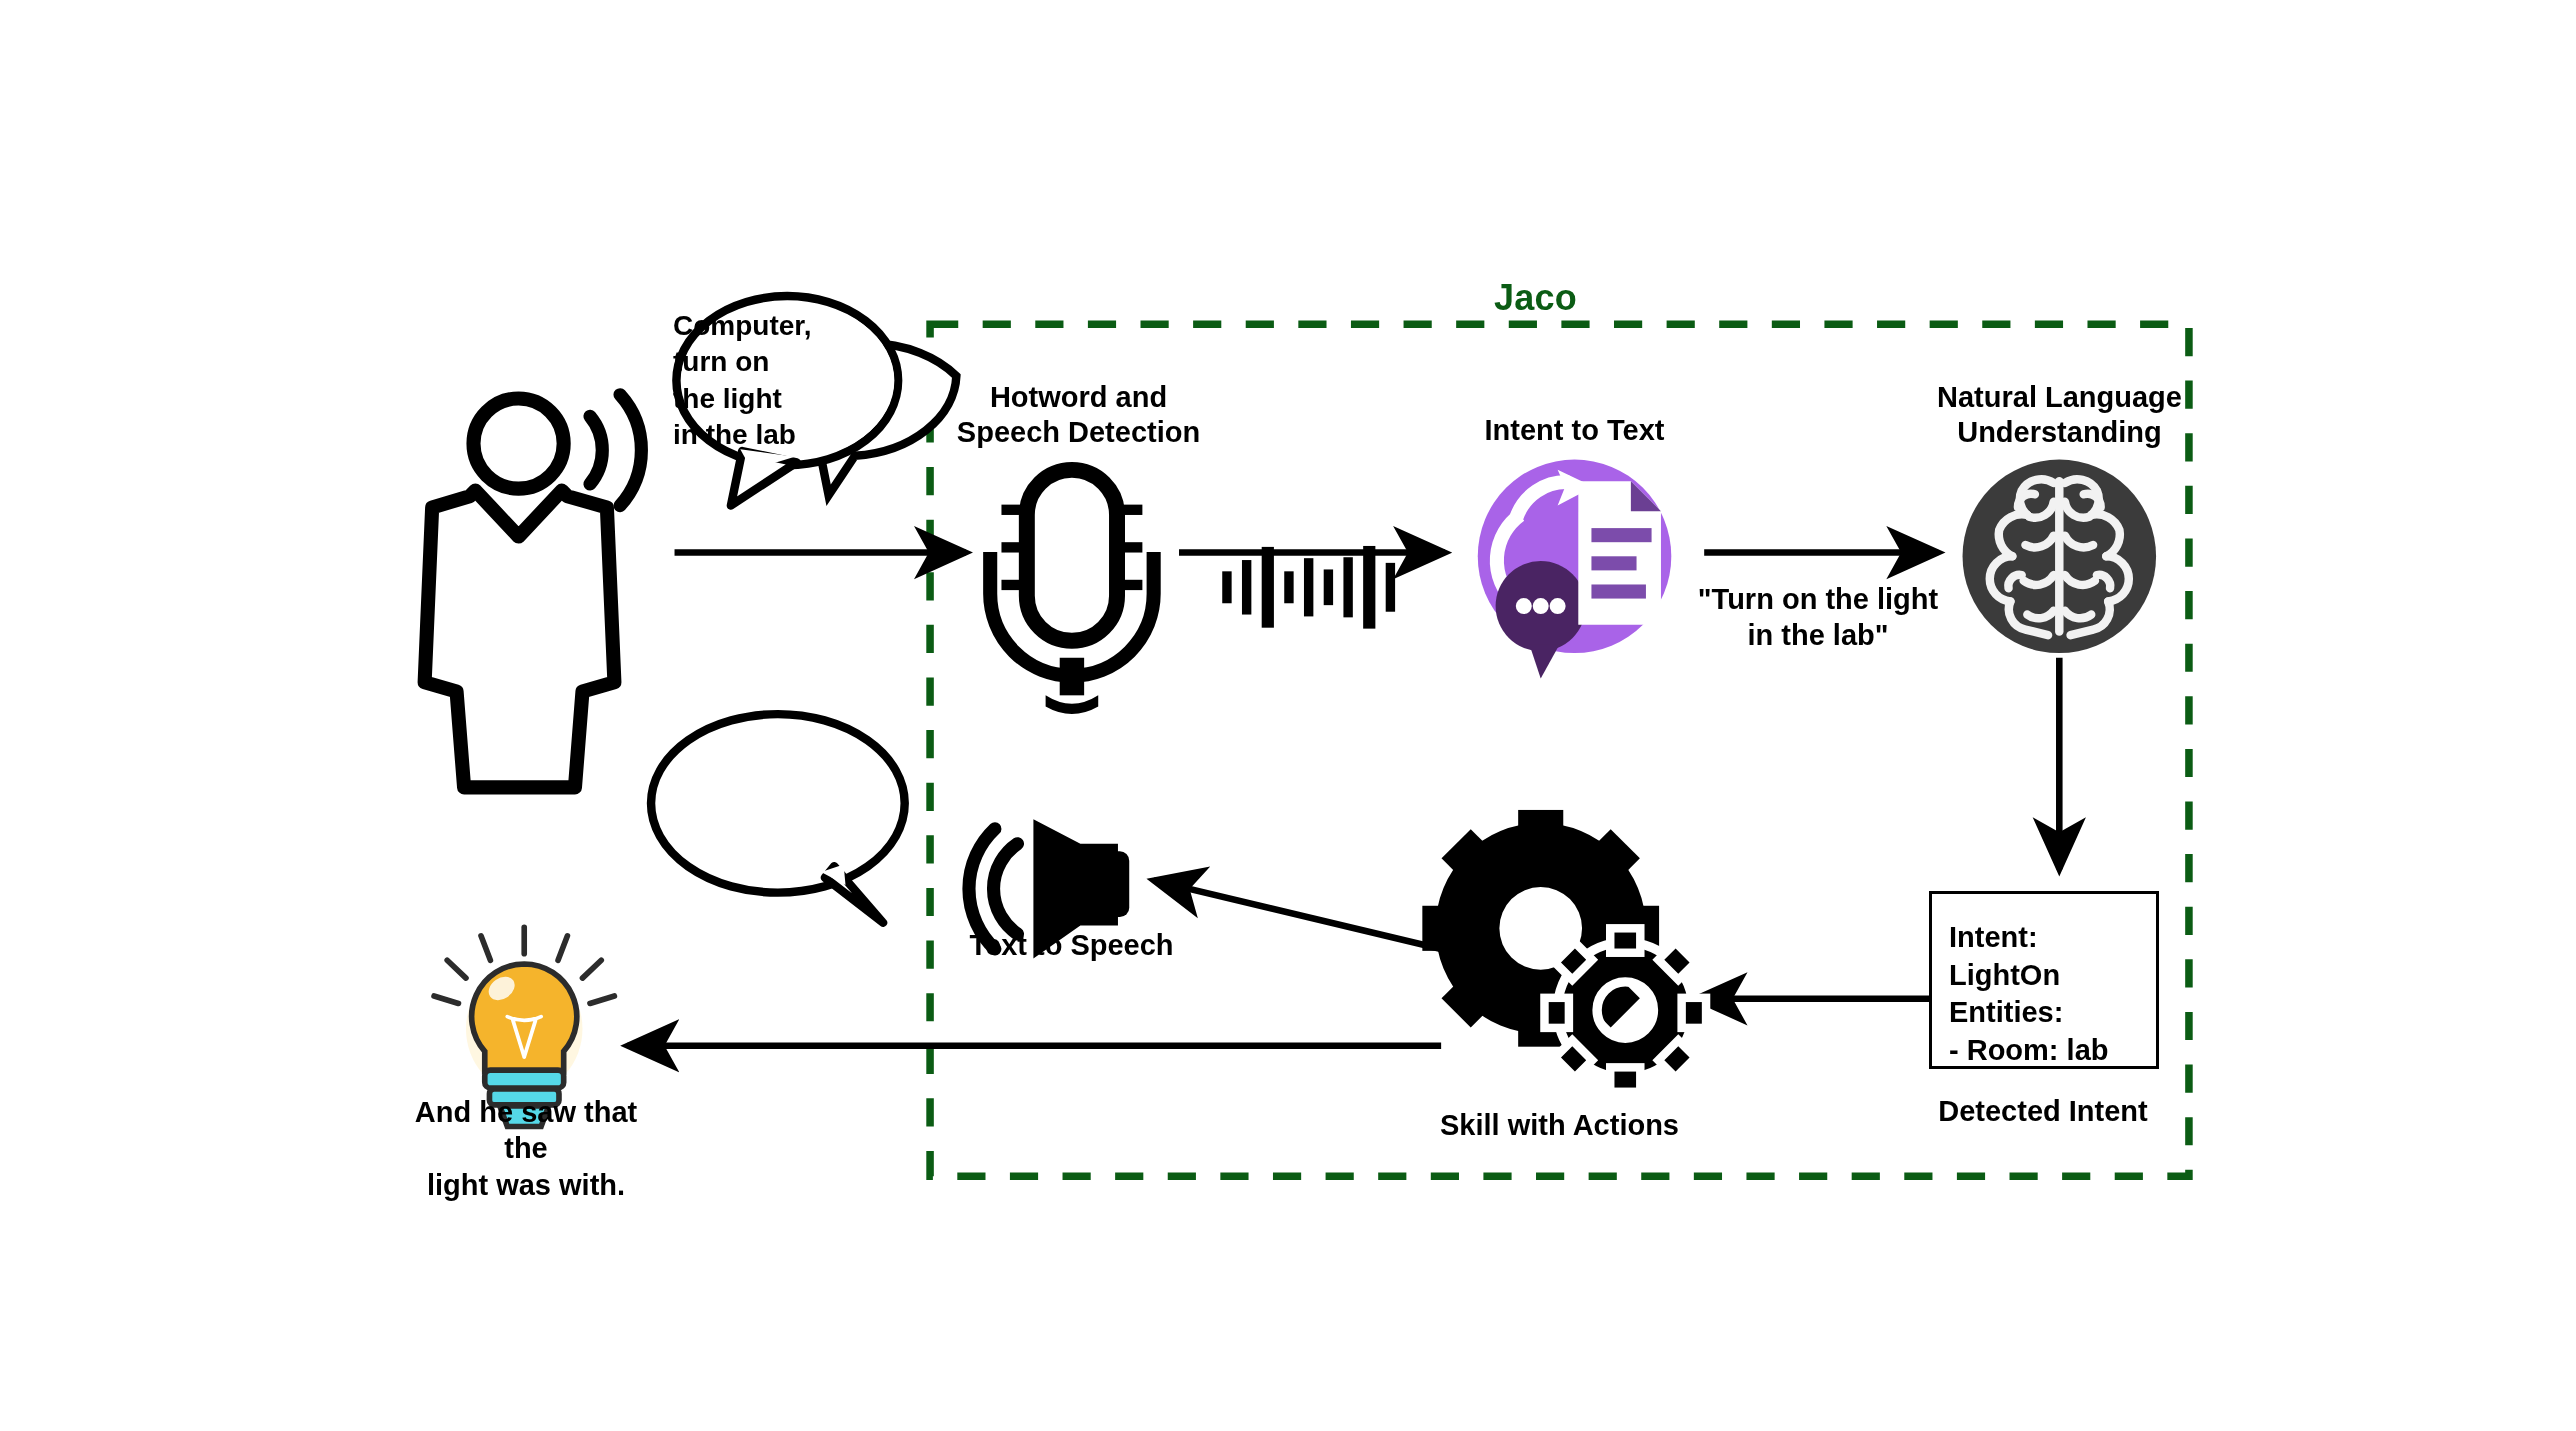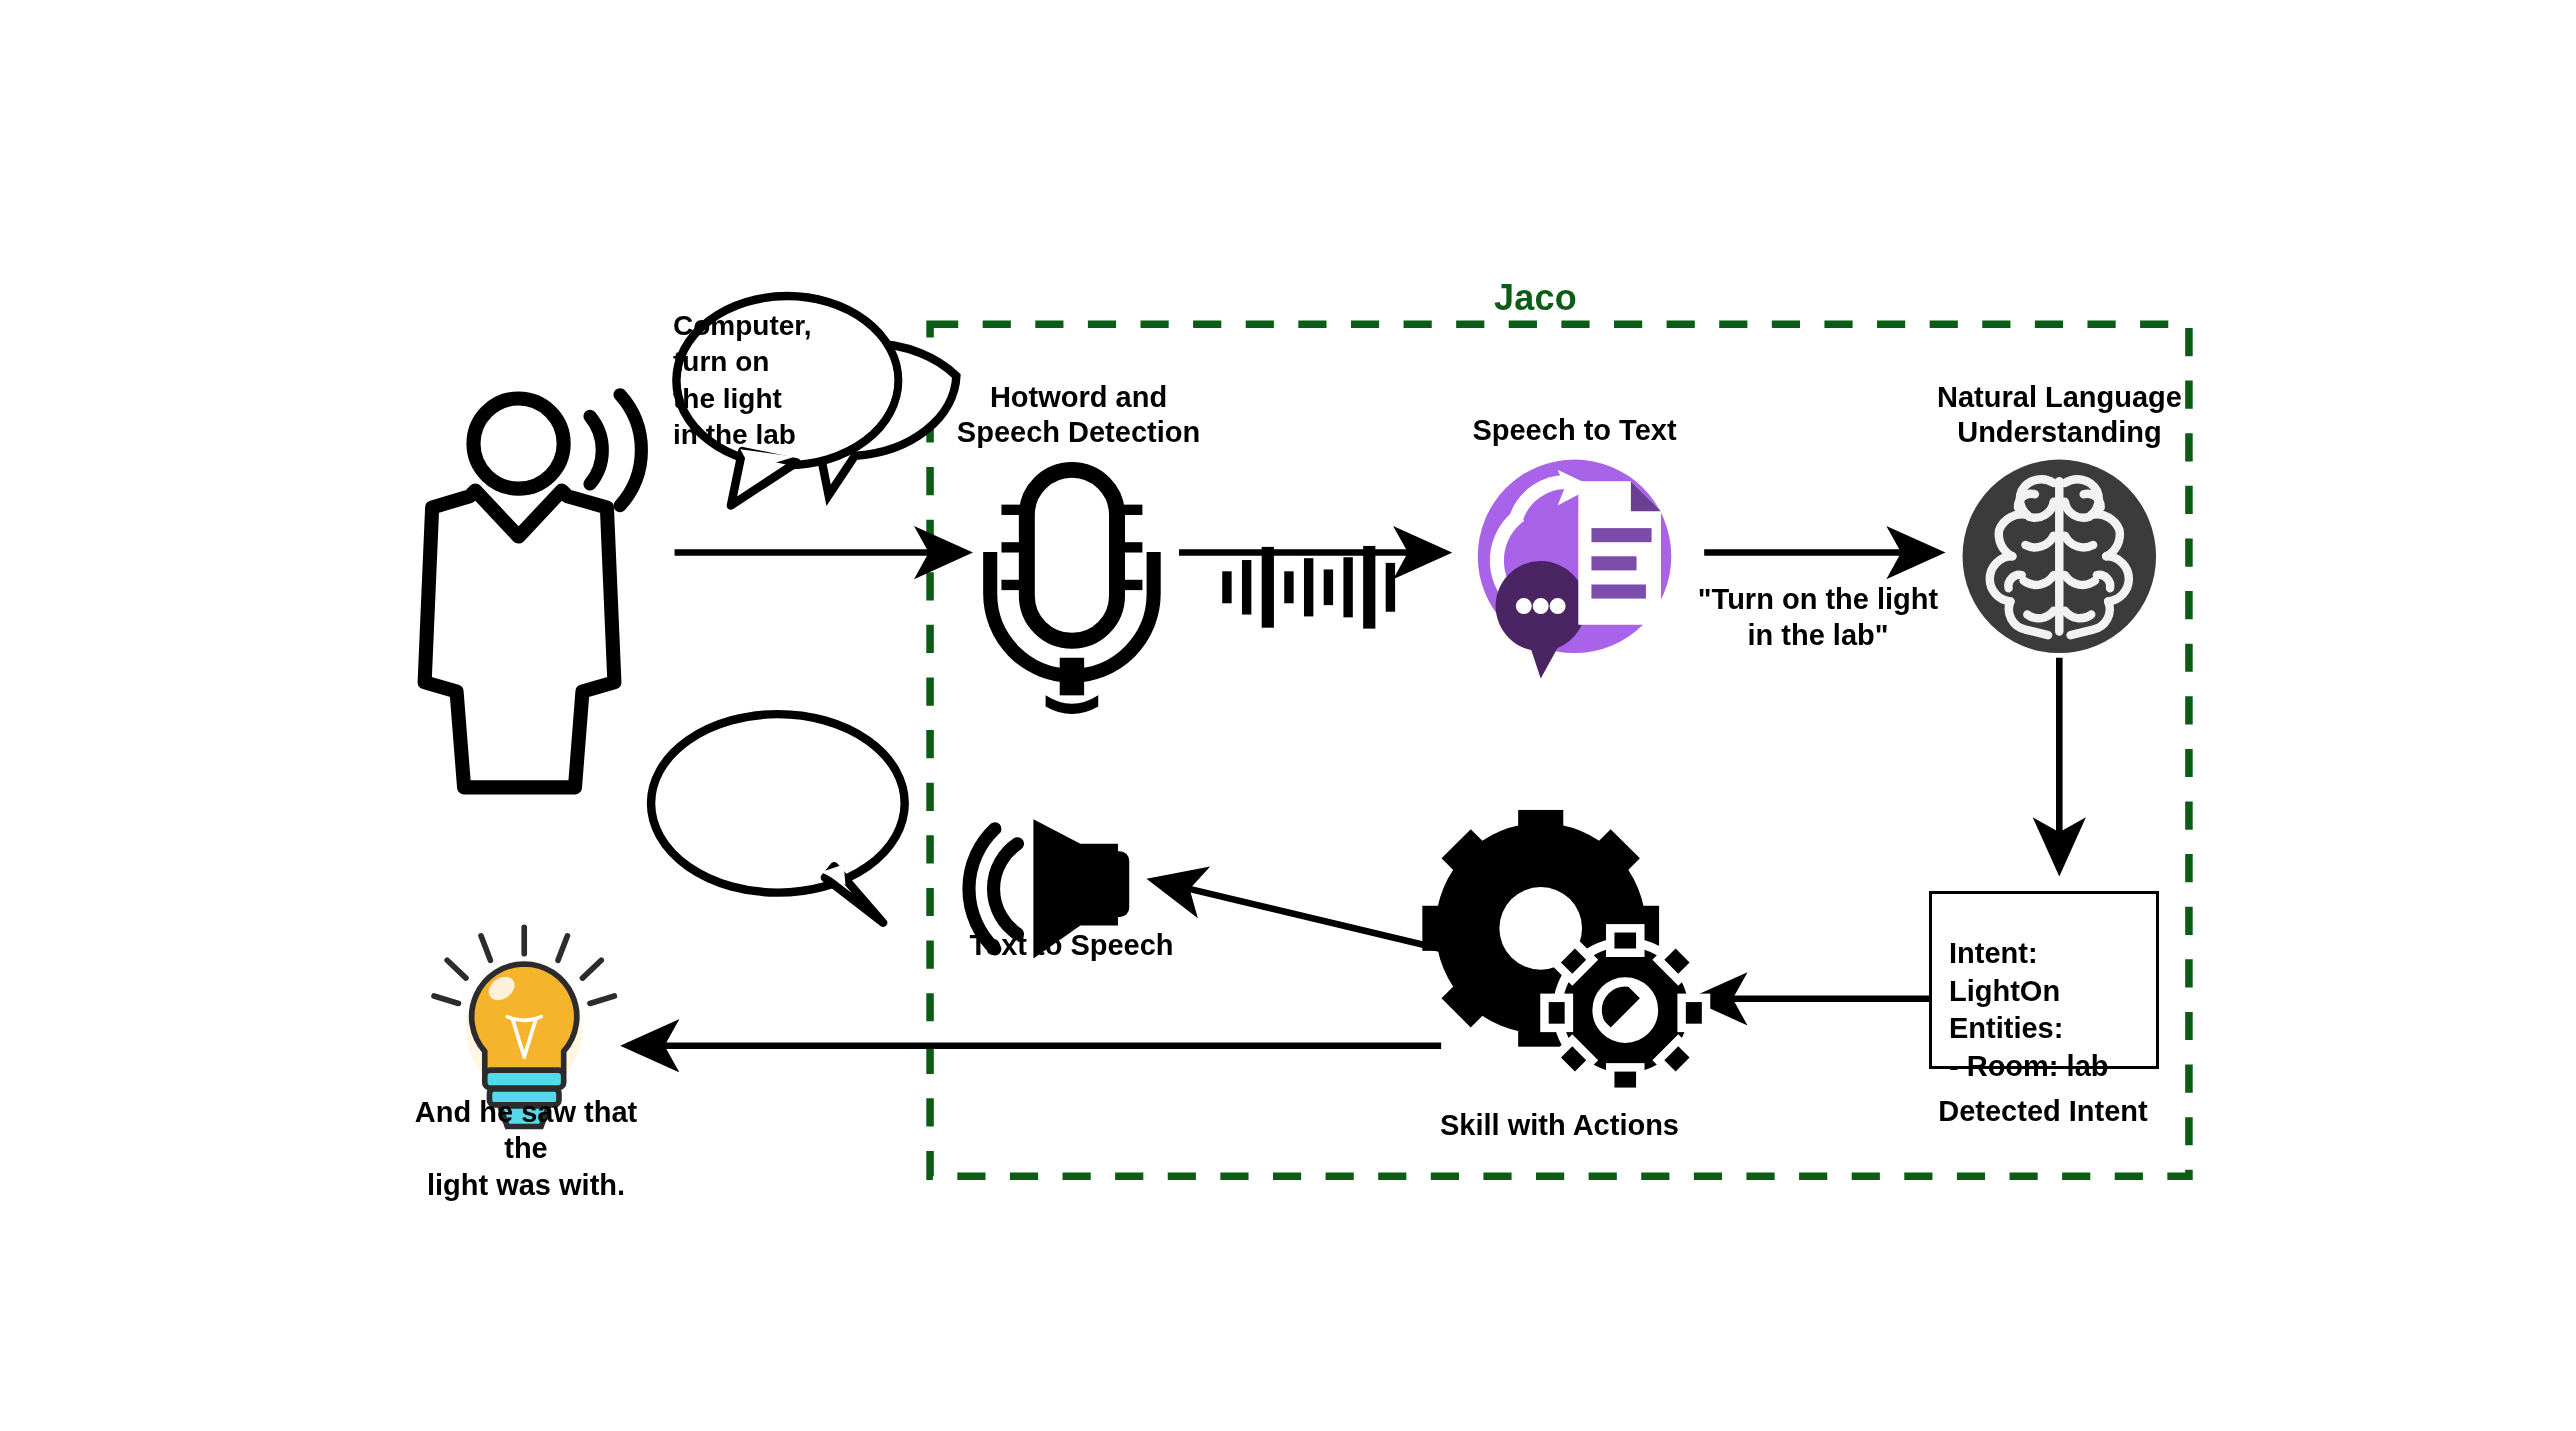--- a/index.html
+++ b/index.html
@@ -304,34 +304,34 @@
 
   <div class="abs bubble-text" style="left:673px; top:308px; width:233px;">Computer,
 turn on
 the light
 in the lab</div>
 
 
   <div class="abs lbl node-label" style="left:928px; top:380px; width:301px;">Hotword and
 Speech Detection</div>
 
-  <div class="abs lbl node-label" style="left:1424px; top:413px; width:301px;">Speech to Text</div>
+  <div class="abs lbl node-label" style="left:1424px; top:413px; width:301px;">Intent to Text</div>
 
   <div class="abs lbl node-label" style="left:1909px; top:380px; width:301px;">Natural Language
 Understanding</div>
 
   <div class="abs lbl node-label" style="left:1409px; top:1094px; width:301px;margin-top:14px;">Skill with Actions</div>
 
   <div class="abs lbl node-label" style="left:921px; top:928px; width:301px;">Text to Speech</div>
 
   <div class="abs transcript" style="left:1682px; top:581px; width:272px;">"Turn on the light
 in the lab"</div>
 
   <div class="abs intent-box" style="left:1929px; top:891px; width:230px; height:178px;">
-    <div class="intent-text" style="padding:41px 0 0 17px;">Intent: LightOn
+    <div class="intent-text" style="padding:25px 0 0 17px;">Intent: LightOn
 Entities:
    - Room: lab</div>
   </div>
 
   <div class="abs lbl node-label" style="left:1916px; top:1094px; width:254px;">Detected Intent</div>
 
   <div class="abs caption" style="left:390px; top:1094px; width:272px;">And he saw that the
 light was with.</div>
 
 </div>

